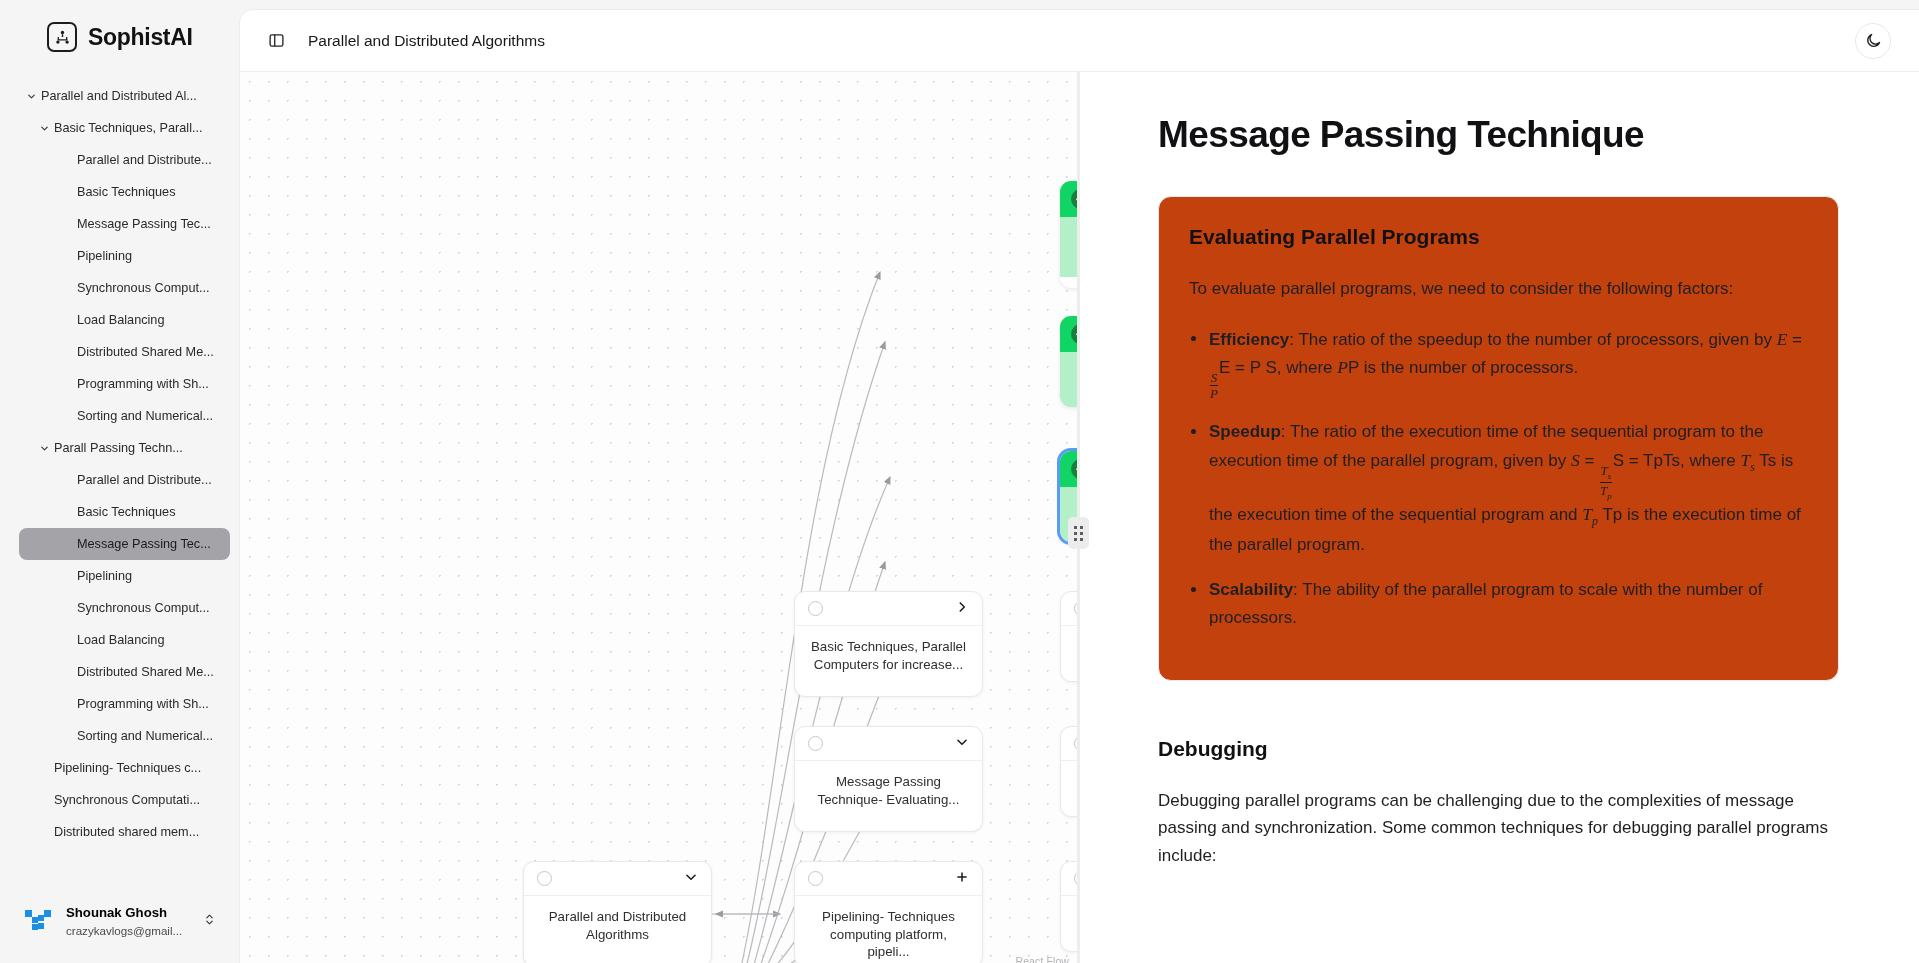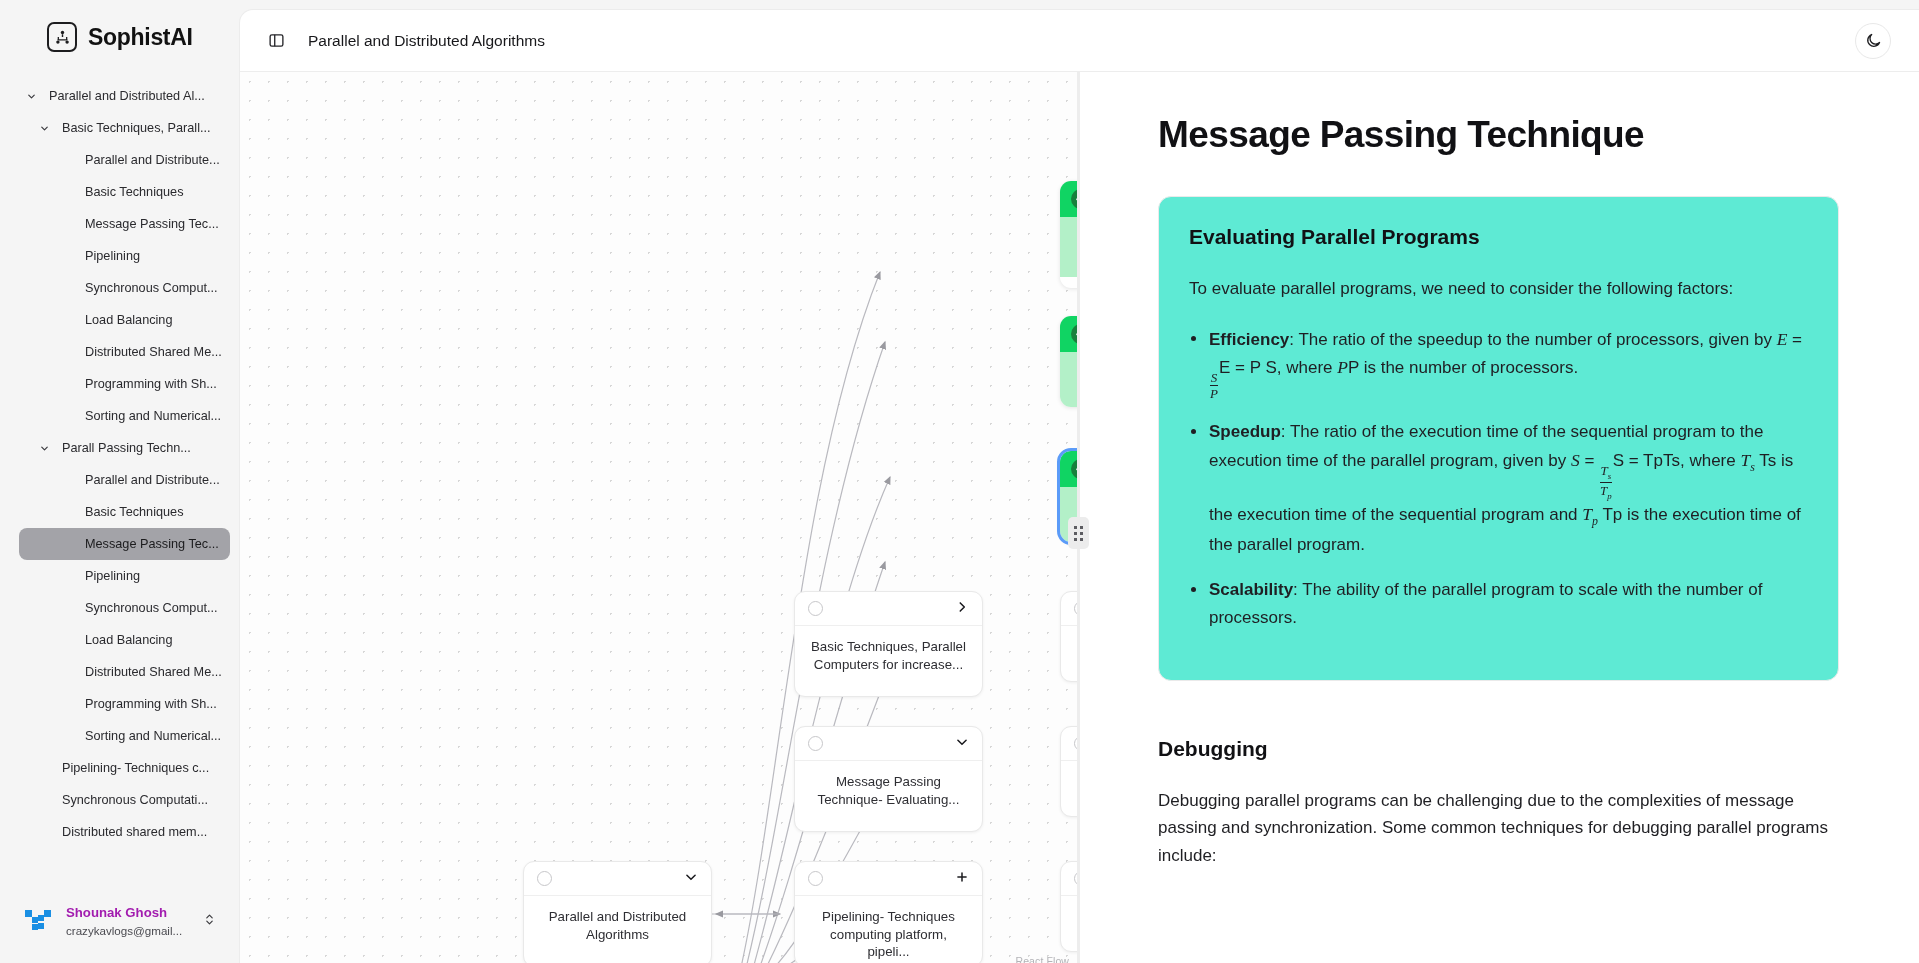--- a/index.html
+++ b/index.html
@@ -31,40 +31,39 @@
   .brand-name { font-size: 23px; font-weight: 600; color: #121212; letter-spacing: -0.3px; }
 
   .nav { flex: 1; overflow: hidden; padding-top: 10px; }
   .nav-item {
     display: flex; align-items: center;
     height: 32px; margin: 0 9px 0 19px;
     border-radius: 8px;
     font-size: 12.7px; color: #2a2a2e;
     white-space: nowrap; overflow: hidden;
     cursor: pointer;
-    gap: 8px;
   }
   .nav-item.selected { background: #a3a3a8; color: #1c1c1e; }
   .nav-item .chev {
     width: 16px; flex: 0 0 16px;
     display: flex; align-items: center; justify-content: center;
     margin-right: 2px;
   }
   .lvl1 { padding-left: 4px; }
   .lvl2 { padding-left: 17px; }
   .lvl3 { padding-left: 40px; }
 
   .user-box {
     display: flex; align-items: center; gap: 11px;
     margin: 0 12px 16px 12px; padding: 8px 10px;
     border-radius: 9px; cursor: pointer;
   }
   .avatar { width: 33px; height: 33px; flex: 0 0 33px; }
   .user-text { flex: 1; min-width: 0; }
-  .user-name { font-size: 13.2px; font-weight: 700; color: #a21caf; line-height: 1.25; }
+  .user-name { font-size: 13.2px; font-weight: 700; color: #000000; line-height: 1.25; }
   .user-mail { font-size: 11.6px; color: #4a4a50; line-height: 1.3; white-space: nowrap; overflow: hidden; }
   .user-caret { flex: 0 0 14px; }
 
   
   .main {
     flex: 1; height: 963px;
     background: #ffffff;
     border-top-left-radius: 14px;
     border-left: 1px solid #ececec;
     border-top: 1px solid #ececec;
@@ -169,21 +168,21 @@
     background: #fff;
     position: relative;
   }
   .doc-title {
     font-size: 37px; font-weight: 700; color: #111114;
     letter-spacing: -0.6px; margin-bottom: 40px;
   }
   .card {
     border: 1px solid #eaeaea; border-radius: 13px;
     padding: 28px 30px 30px 30px; margin-bottom: 56px;
-    background: #5eead4;
+    background: #c2410c;
   }
   .card h3 { font-size: 21px; font-weight: 700; color: #111114; margin-bottom: 26px; }
   .sec-h3 { font-size: 21px; font-weight: 700; color: #111114; margin-bottom: 26px; }
   .para { font-size: 17px; color: #1f1f23; line-height: 1.62; margin-bottom: 22px; }
   ul.bullets { list-style: none; }
   ul.bullets li {
     position: relative; padding-left: 20px; margin-bottom: 18px;
     font-size: 17px; color: #1f1f23; line-height: 1.62;
   }
   ul.bullets li::before {

